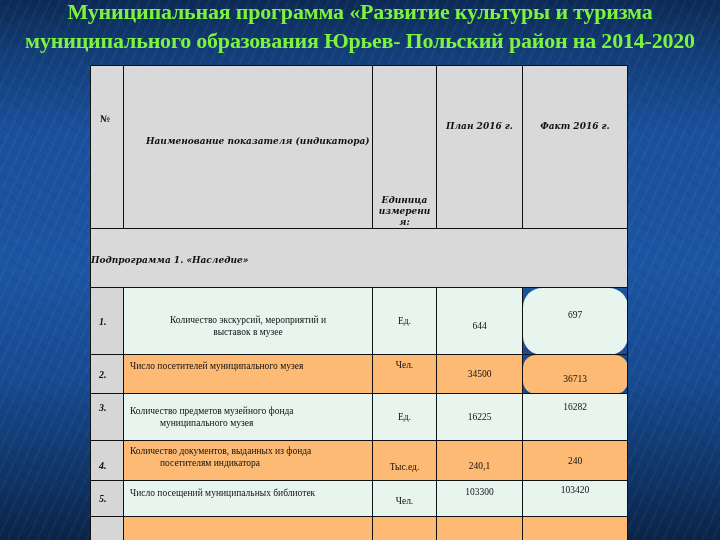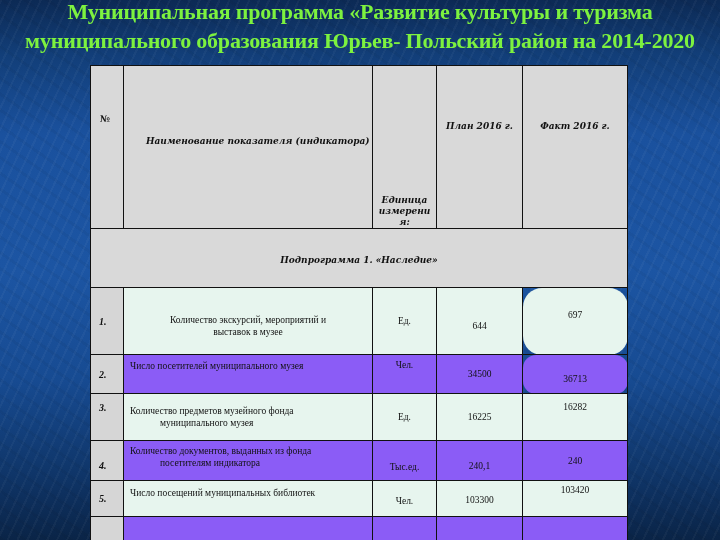--- a/index.html
+++ b/index.html
@@ -29,25 +29,25 @@
       border: 1.5px solid #111;
       font-family: "Liberation Serif", serif; color: #111;
     }
     .grid td { border: 1px solid #111; padding: 0; font-size: 9.5px; }
     .grid col.c1 { width: 33px; }
     .grid col.c2 { width: 249px; }
     .grid col.c3 { width: 64px; }
     .grid col.c4 { width: 86px; }
     .grid col.c5 { width: 105px; }
     .hdr td { background: #d9d9d9; font-style: italic; font-weight: bold; height: 92px; font-family: "DejaVu Serif", serif; font-size: 9px; }
-    .sub td { background: #d9d9d9; height: 54px; text-align: center; font-style: italic; font-weight: bold; font-family: "DejaVu Serif", serif; font-size: 9px; padding-top: 4px; }
+    .sub td { background: #d9d9d9; height: 54px; text-align: left; font-style: italic; font-weight: bold; font-family: "DejaVu Serif", serif; font-size: 9px; padding-top: 4px; }
     .r td { height: 0; }
     .r td.num { background: #d6d6d6; font-style: italic; font-weight: bold; padding-left: 8px; font-size: 10px; }
     .r.light td:not(.num) { background: #e7f5ee; }
-    .r.mint td:not(.num) { background: #8b5cf6; }
+    .r.mint td:not(.num) { background: #fdba74; }
     .name { padding: 0 6px 0 6px !important; line-height: 12px; }
     .name .l2 { display: block; padding-left: 30px; }
     .center { text-align: center; }
   </style>
 </head>
 <body>
 
 <div class="texture"></div>
 
 <div class="title">
@@ -105,21 +105,21 @@
     <td class="num" style="padding-top:10px;">4.</td>
     <td class="name" style="vertical-align:top; padding-top:4px !important;margin-left:32px;"><span>Количество документов, выданных из фонда</span><span class="l2">посетителям индикатора</span></td>
     <td class="center" style="padding-top:12px;">Тыс.ед.</td>
     <td class="center" style="padding-top:10px;">240,1</td>
     <td class="center">240</td>
   </tr>
   <tr class="r light" style="height:36px;">
     <td class="num">5.</td>
     <td class="name" style="vertical-align:top; padding-top:6px !important;"><span>Число посещений муниципальных библиотек</span></td>
     <td class="center" style="padding-top:4px;">Чел.</td>
-    <td class="center" style="vertical-align:top; padding-top:14px;text-align:center;">103300</td>
+    <td class="center" style="vertical-align:top; padding-top:6px;text-align:center;">103300</td>
     <td class="center" style="vertical-align:top; padding-top:4px;">103420</td>
   </tr>
   <tr class="r mint" style="height:68px;">
     <td class="num">6.</td>
     <td class="name"><span>Количество документов муниципальных</span></td>
     <td class="center" style="padding-top:6px;">Ед.</td>
     <td class="center">331300</td>
     <td class="center">333657</td>
   </tr>
 </tbody>

